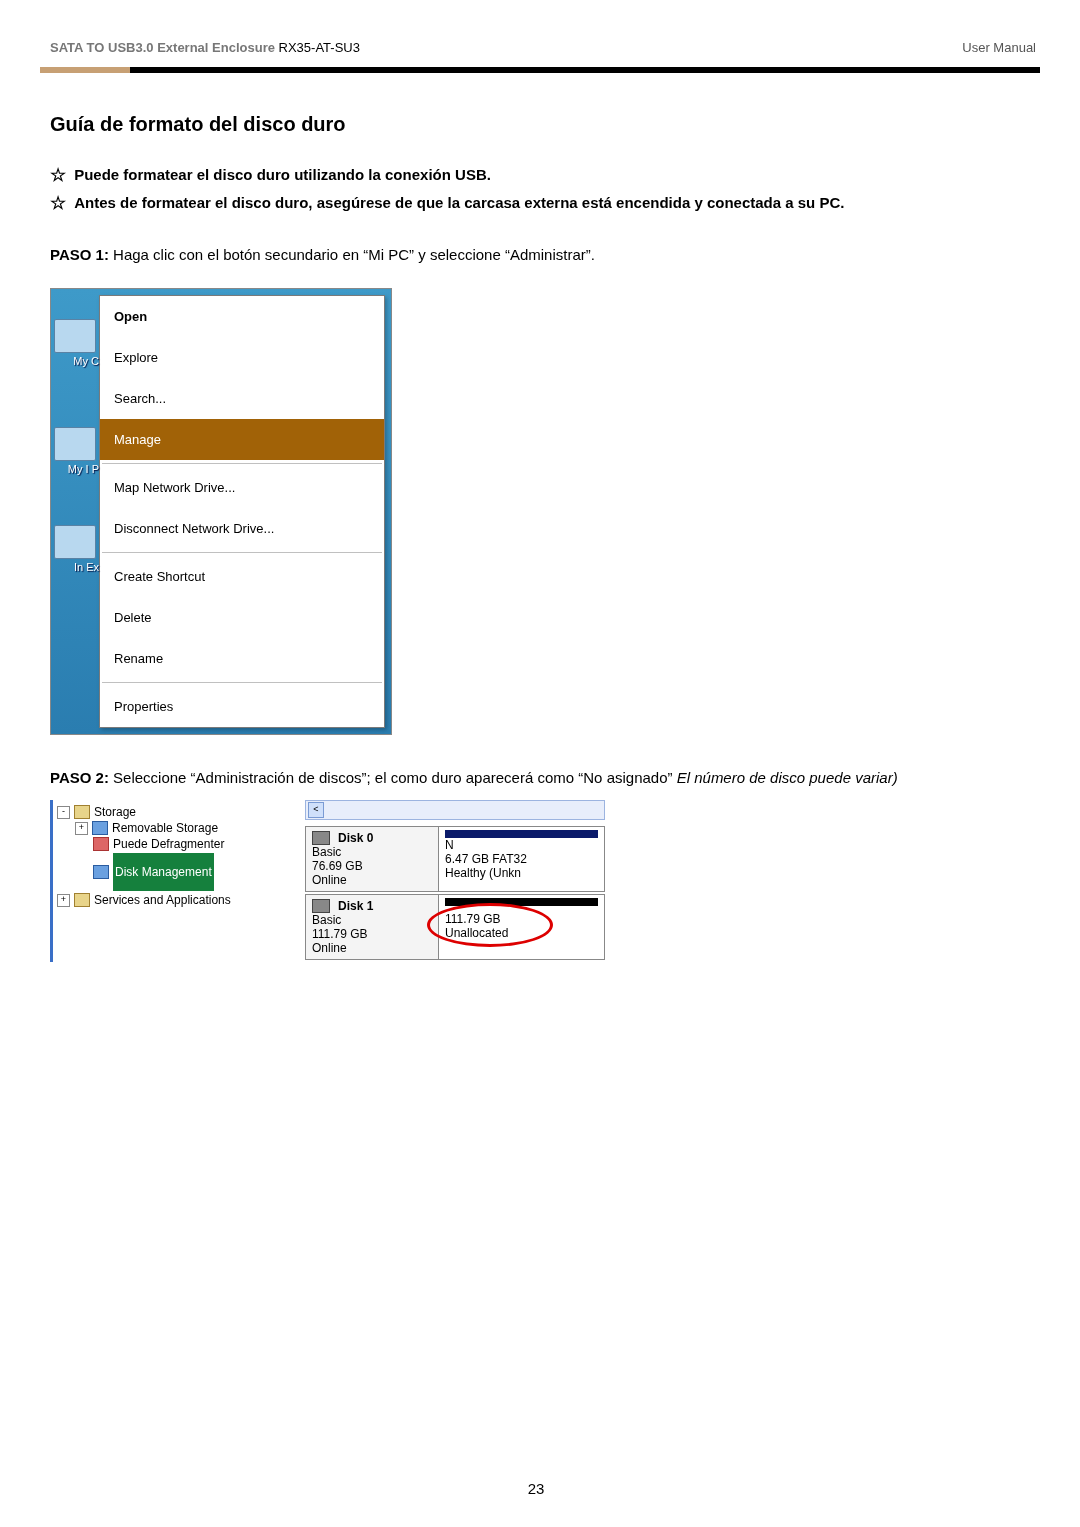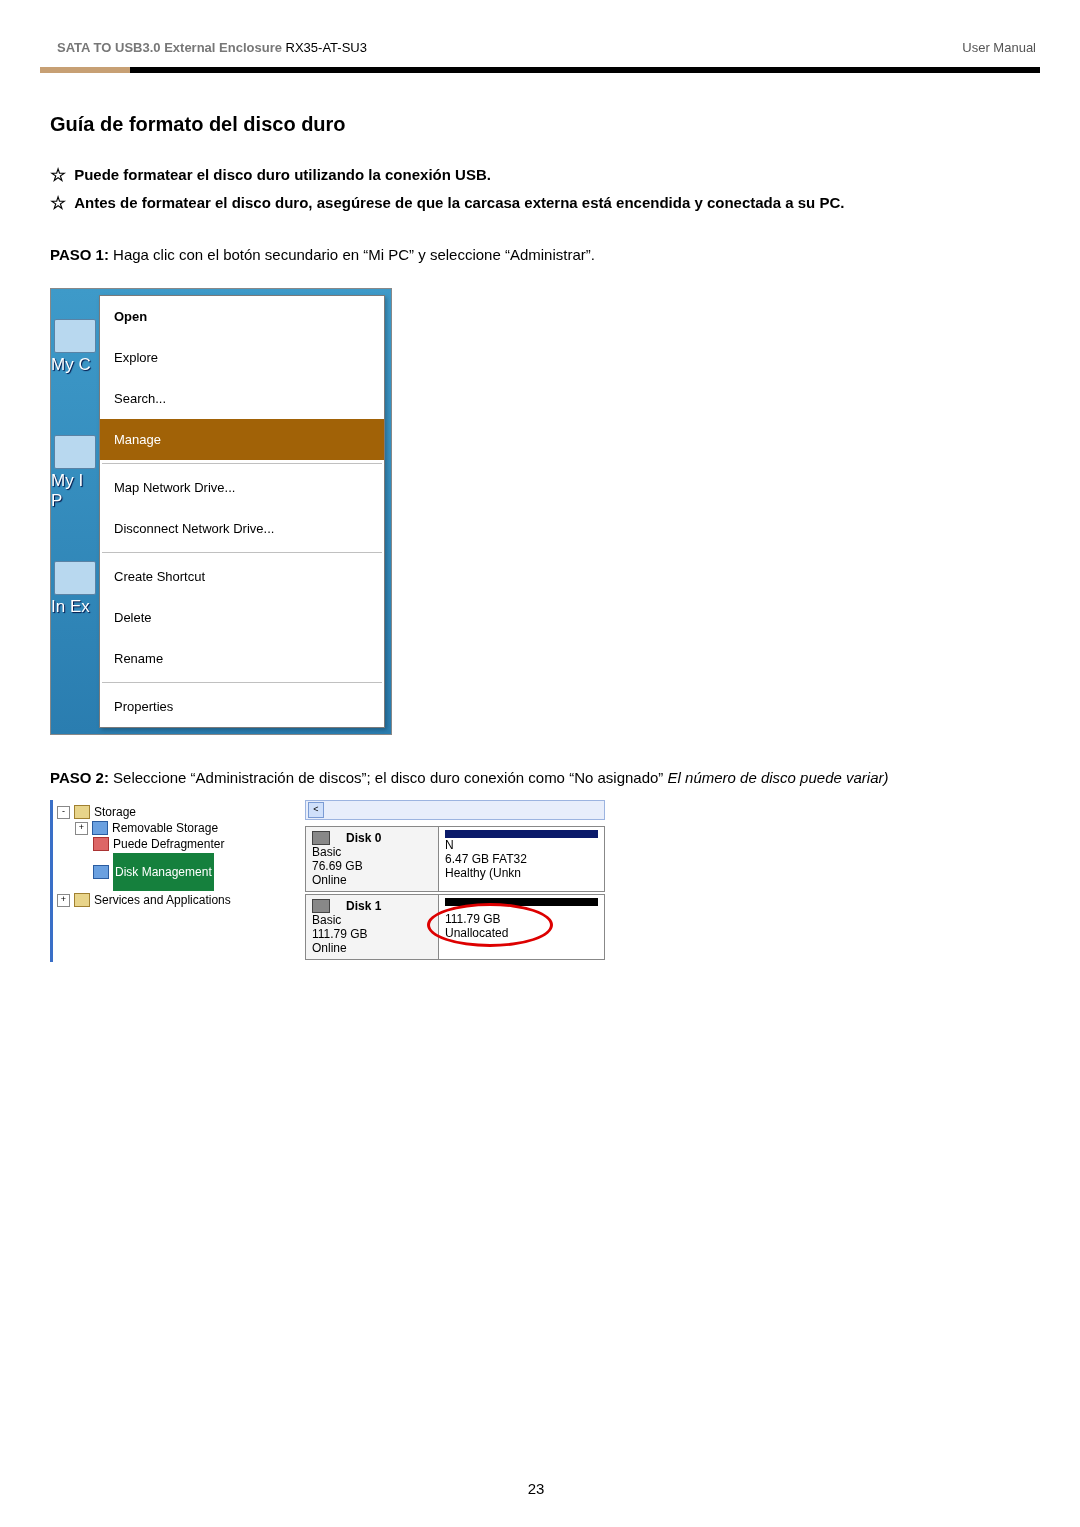--- a/index.html
+++ b/index.html
@@ -1,35 +1,35 @@
 <!DOCTYPE html>
 <html><head>
 <meta charset="utf-8">
 <style>
   body{margin:0;background:#fff;font-family:Arial,Helvetica,sans-serif;color:#000;}
   .page{width:1080px;height:1527px;position:relative;box-sizing:border-box;padding:40px 40px 0 40px;}
   .topbar{display:flex;justify-content:space-between;font-size:13px;color:#555;padding:0 4px 8px 10px;}
-  .topbar .left b{color:#777;font-weight:bold;margin-left:7px;}
+  .topbar .left b{color:#777;font-weight:bold;}
   .topbar .left .model{color:#000;}
   .rule{height:6px;background:#000;margin-top:4px;}
   .rule .accent{width:90px;height:6px;background:#c7a074;}
   .content{padding:40px 10px 0 10px;}
   h1{font-size:20px;font-weight:bold;margin:0 0 30px 0;}
   .starline{font-weight:bold;font-size:15px;margin:10px 0;display:flex;align-items:flex-start;gap:8px;}
   .star{font-size:18px;line-height:1;}
   .step{font-size:15px;margin:30px 0 10px 0;line-height:1.7;}
   .italic{font-style:italic;}
   .pagenum{position:absolute;bottom:30px;left:0;right:8px;text-align:center;font-size:15px;}
 
   
   .shot1{width:340px;border:1px solid #888;margin-top:20px;font-family:Tahoma,Arial,sans-serif;font-size:13px;color:#000;background:linear-gradient(#3e9ac9,#2a7db0);}
   .shot1-inner{display:flex;}
   .desk-strip{width:48px;padding-top:30px;position:relative;}
   .desk-strip .ico{width:40px;height:32px;background:#b8d8ef;border:1px solid #5a82a4;margin:0 auto 2px auto;border-radius:2px;}
-  .desk-strip .lbl{color:#fff;font-size:17px;text-align:left;text-shadow:1px 1px 1px #014;}
+  .desk-strip .lbl{color:#fff;font-size:11px;text-align:right;text-shadow:1px 1px 1px #014;}
   .ctxmenu{flex:1;background:#fff;border:1px solid #7a7a7a;box-shadow:2px 2px 4px rgba(0,0,0,.25);margin:6px 6px 6px 0;}
   .ctxmenu .mi{padding:13px 14px;cursor:default;}
   .ctxmenu .mi.bold{font-weight:bold;}
   .ctxmenu .mi.sel{background:#a16207;color:#fff;}
   .ctxmenu hr{border:none;border-top:1px solid #c0c0c0;margin:3px 2px;}
 
   
   .shot2{display:flex;gap:8px;margin-top:6px;font-family:Tahoma,Arial,sans-serif;font-size:12px;}
   .tree{width:240px;border-left:3px solid #3a6fc7;background:#fff;padding:4px 0 4px 4px;}
   .tree .node{display:flex;align-items:center;gap:4px;padding:1px 0;}
@@ -39,21 +39,21 @@
   .tree .ic.red{background:#d66;border-color:#a33;}
   .tree .sel{background:#15803d;color:#fff;padding:12px 2px;}
   .tree .ind1{padding-left:18px;}
   .tree .ind2{padding-left:36px;}
 
   .dm{flex:1;max-width:300px;}
   .dm .scroll{height:18px;background:#e8eefb;border:1px solid #9cb4e0;position:relative;margin-bottom:6px;}
   .dm .scroll .btn{position:absolute;left:2px;top:1px;width:14px;height:14px;background:#cfe0fb;border:1px solid #7a9bd4;font-size:9px;text-align:center;line-height:12px;}
   .dm .row{display:flex;border:1px solid #888;margin-bottom:2px;}
   .dm .info{width:120px;border-right:1px solid #888;padding:4px 6px;background:#f4f4f4;}
-  .dm .info .dn{font-weight:bold;display:flex;align-items:center;gap:16px;}
+  .dm .info .dn{font-weight:bold;display:flex;align-items:center;gap:8px;}
   .dm .info .dn .dic{width:16px;height:12px;background:#888;border:1px solid #444;display:inline-block;}
   .dm .part{flex:1;padding:3px 6px;position:relative;}
   .dm .part .bar{height:8px;}
   .dm .bar.navy{background:#0a1a6a;}
   .dm .bar.black{background:#000;}
   .dm .circle{position:absolute;border:3px solid #d00;border-radius:50%;width:120px;height:38px;left:-12px;top:8px;pointer-events:none;}
 </style>
 </head>
 <body>
 
@@ -109,21 +109,21 @@
           <div class="mi">Create Shortcut</div>
           <div class="mi">Delete</div>
           <div class="mi">Rename</div>
           <hr>
           <div class="mi">Properties</div>
         </div>
       </div>
     </div>
 
     <p class="step">
-      <b>PASO 2:</b><span> Seleccione “Administración de discos”; el disco duro conexión como “No asignado” </span><span class="italic">El número de disco puede variar)</span>
+      <b>PASO 2:</b><span> Seleccione “Administración de discos”; el como duro aparecerá como “No asignado” </span><span class="italic">El número de disco puede variar)</span>
     </p>
 
     <div class="shot2">
       <div class="tree">
         <div class="node">
             <span class="exp">-</span>
             <span class="ic"></span>
             <span>Storage</span>
           </div>
         <div class="node ind1">

